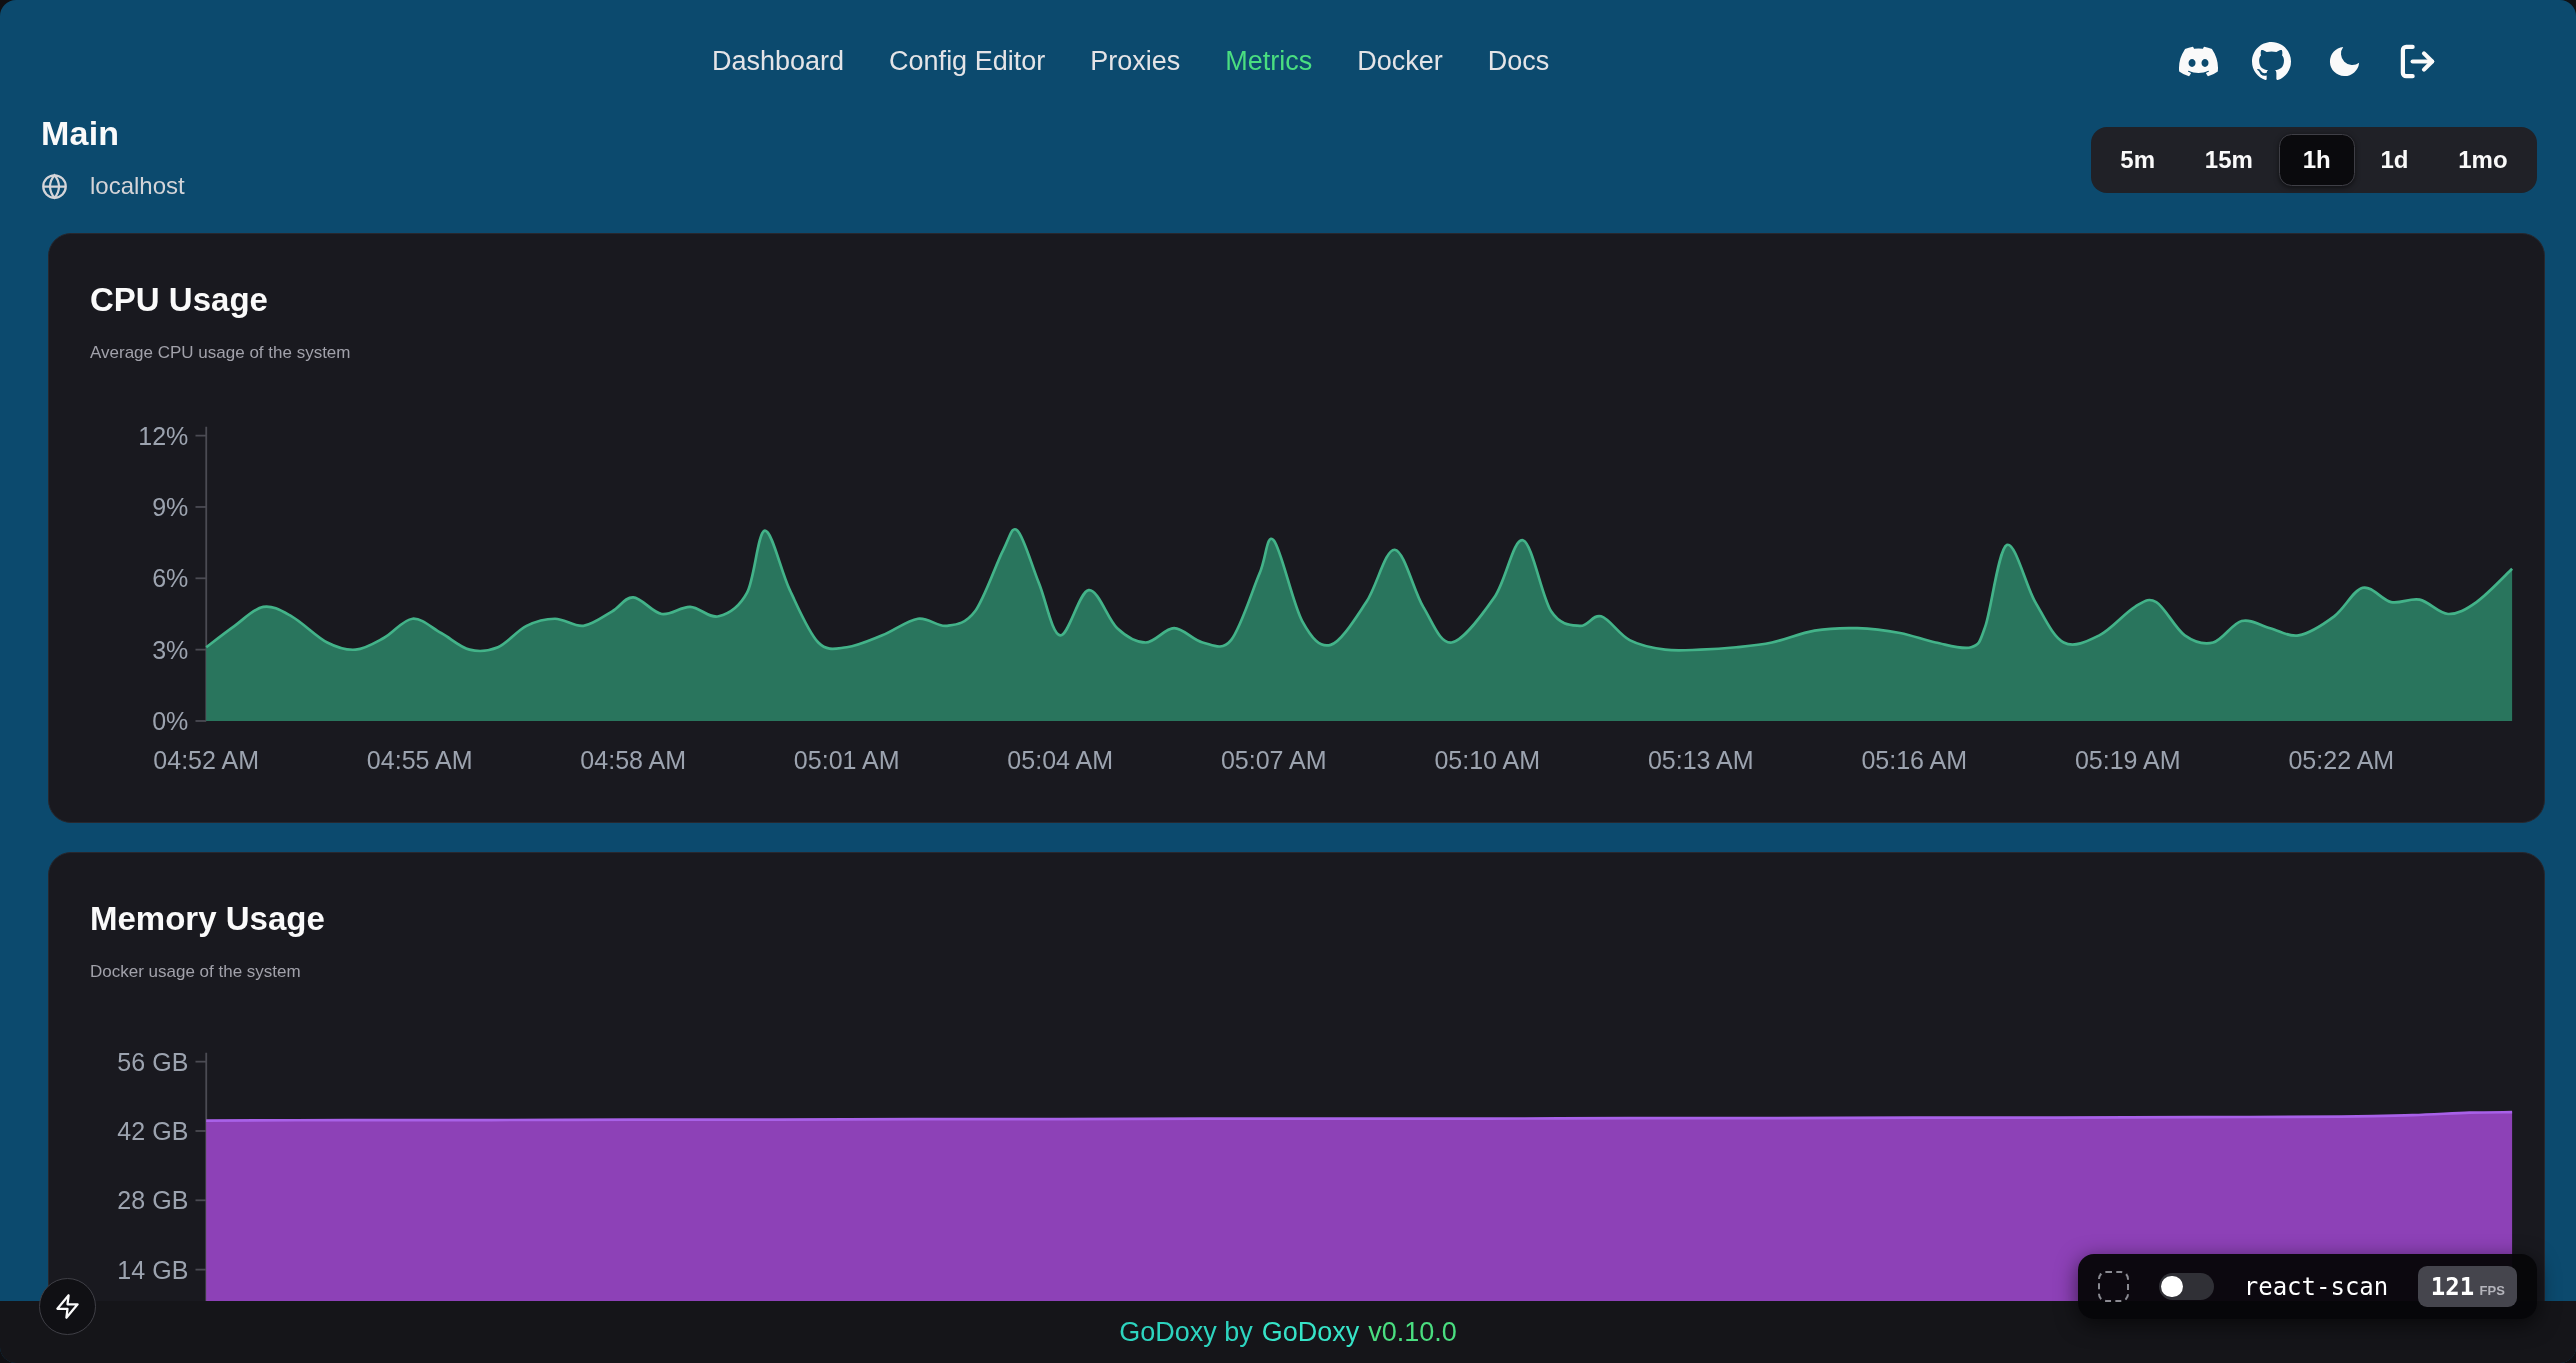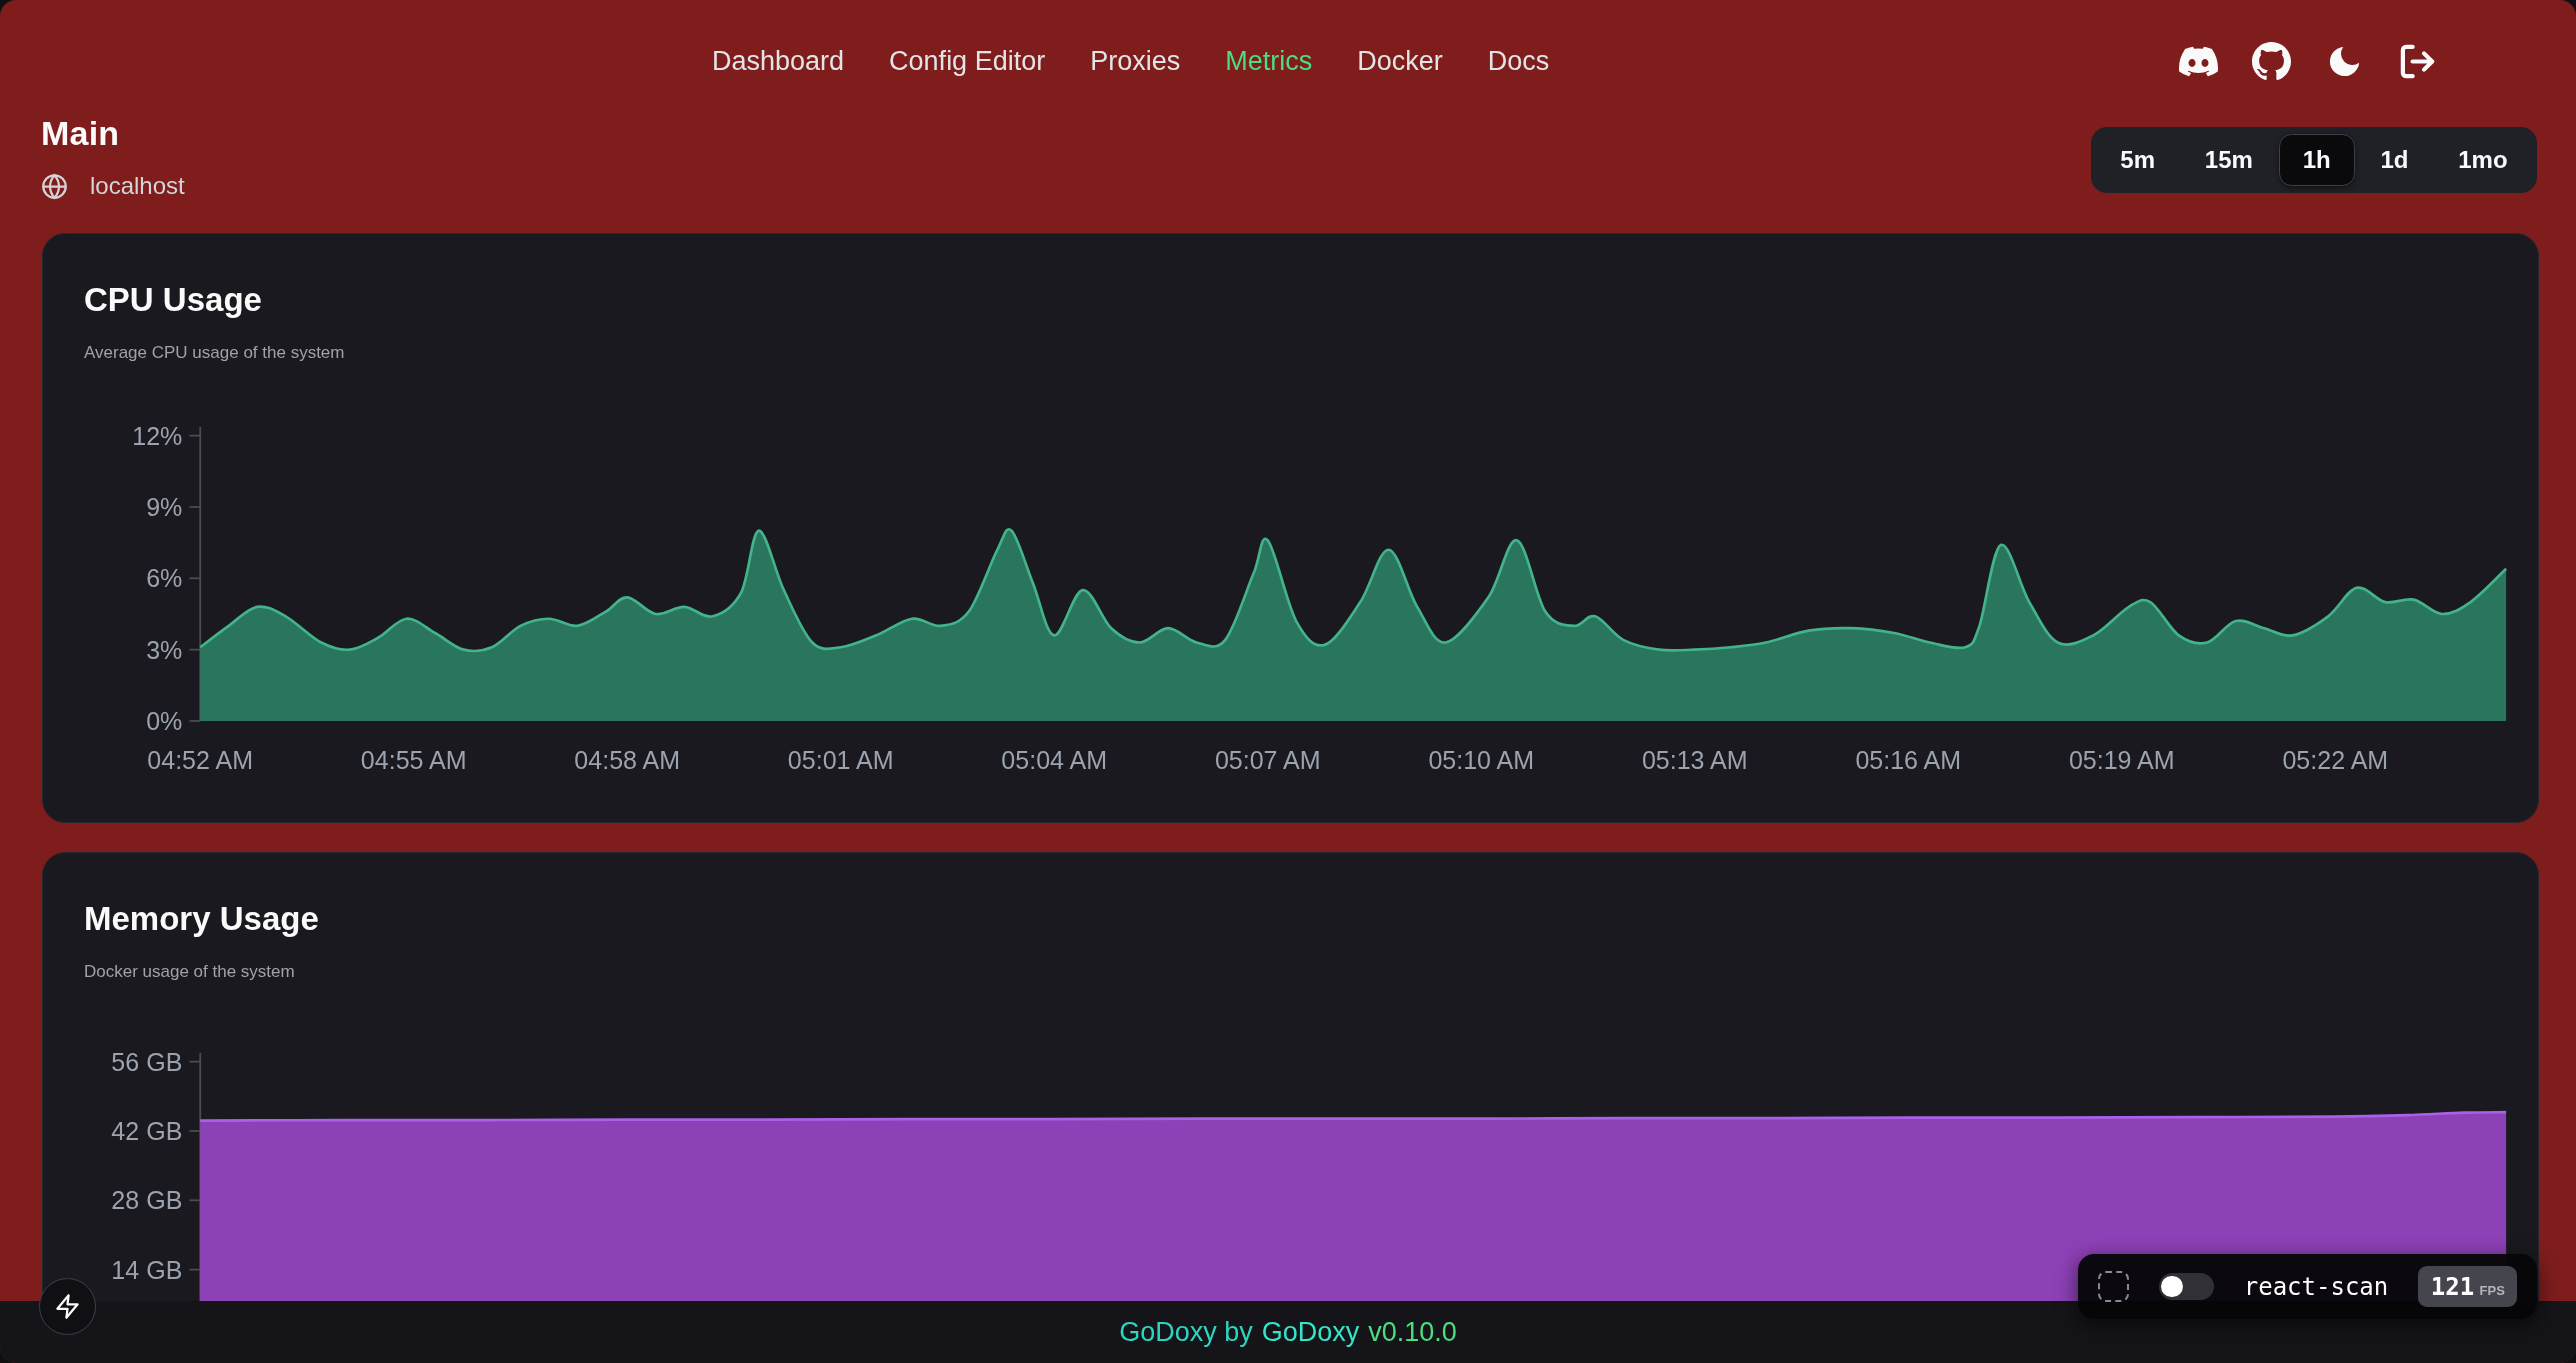--- a/index.html
+++ b/index.html
@@ -1,39 +1,39 @@
 <!DOCTYPE html>
 <html style="font-size:14.3px"><head>
 <meta charset="utf-8">
 <style>
   html,body{margin:0;padding:0;background:#101013;}
   .app{
     position:relative;width:2576px;height:1363px;overflow:hidden;
-    background:#7f1d1d;border-radius:16px;
+    background:#0c4a6e;border-radius:16px;
     font-family:"Liberation Sans",sans-serif;color:#fafafa;
   }
   
   .top-nav{position:absolute;left:712px;top:0;height:122px;display:flex;align-items:center;gap:45px;}
   .nav-item{font-size:27px;font-weight:500;color:#e4e4e7;cursor:pointer;text-decoration:none;white-space:nowrap;}
   .nav-item.active{color:#4ade80;}
   .nav-icons{position:absolute;right:138px;top:0;height:122px;display:flex;align-items:center;gap:32px;}
   .icon-btn{width:41px;height:41px;display:flex;align-items:center;justify-content:center;cursor:pointer;color:#fafafa;}
   .icon-btn svg{width:39px;height:39px;}
   
   .page-title{position:absolute;left:41px;top:114px;margin:0;font-size:34px;font-weight:600;letter-spacing:0.2px;color:#fafafa;}
   .host-row{position:absolute;left:41px;top:172px;display:flex;align-items:center;gap:22px;color:#d4d4d8;font-size:24px;}
   .host-row svg{width:27px;height:27px;}
   
   .range-tabs{position:absolute;right:39px;top:127px;height:66px;background:#202127;border-radius:16px;
     display:flex;align-items:center;padding:0 5.4px;gap:1.8px;}
   .range-tab{border:0.9px solid transparent;background:transparent;color:#fafafa;font-family:inherit;
     font-size:24px;font-weight:600;padding:10.7px 23px;border-radius:12.5px;cursor:pointer;}
   .range-tab.selected{background:#0a0a0d;border-color:#3f3f46;box-shadow:0 1.8px 5.4px rgba(0,0,0,.5);text-align:center;}
   
-  .card{position:absolute;left:42px;width:2495px;background:#19191f;border:0.9px solid #27272e;border-radius:23px;text-decoration:underline;}
+  .card{position:absolute;left:48px;width:2495px;background:#19191f;border:0.9px solid #27272e;border-radius:23px;text-decoration:underline;}
   .card-cpu{top:233px;height:588px;}
   .card-mem{top:852px;height:707px;}
   .card h2{position:absolute;left:41px;top:47px;margin:0;font-size:33px;font-weight:600;color:#fafafa;}
   .card .subtitle{position:absolute;left:41px;top:109px;font-size:17px;color:#a1a1aa;}
   .chart{position:absolute;left:32px;}
   .card-cpu .chart{top:180px;}
   .card-mem .chart{top:187px;}
   .tick{fill:#9ca3af;font-size:28px;font-family:"Liberation Sans",sans-serif;}
   
   .footer{position:absolute;left:0;right:0;bottom:0;height:62px;background:#151519;z-index:10;

